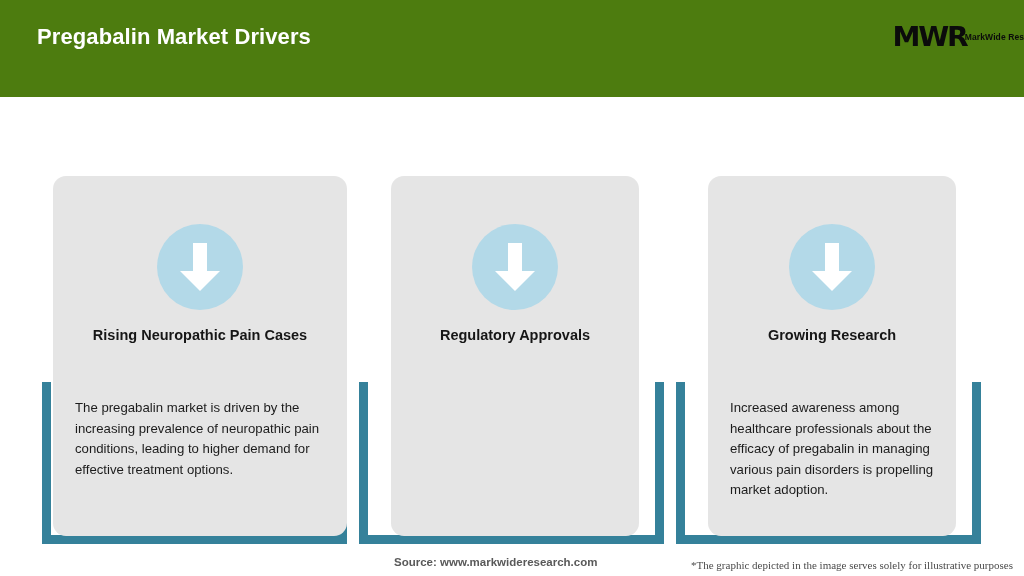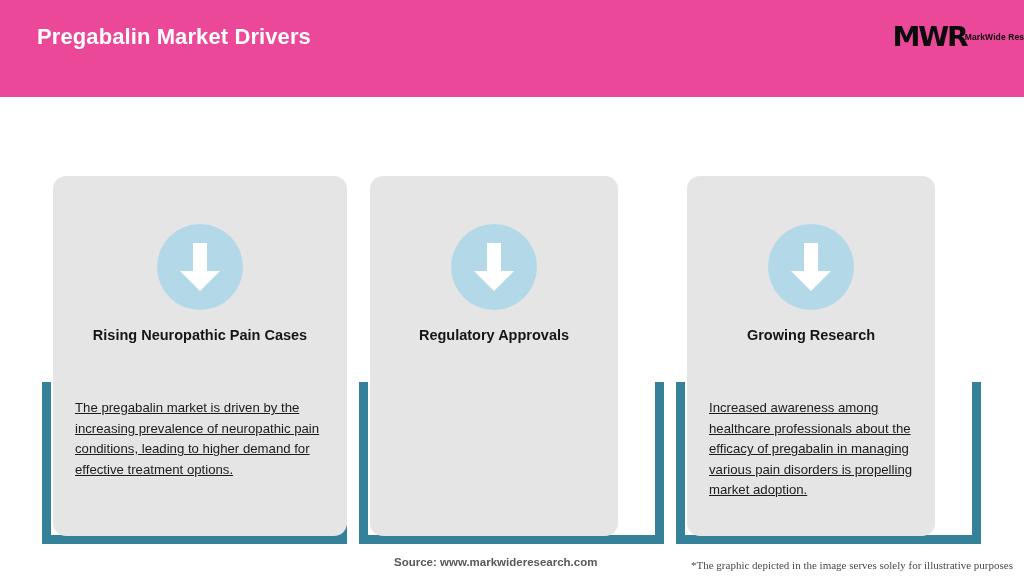--- a/index.html
+++ b/index.html
@@ -16,21 +16,21 @@
     -webkit-font-smoothing: antialiased;
   }
 
   
   .header {
     position: absolute;
     left: 0;
     top: 0;
     width: 1024px;
     height: 97px;
-    background: #ec4899;
+    background: #4d7c0f;
   }
   .header-title {
     position: absolute;
     left: 37px;
     top: 24px;
     font-size: 22px;
     font-weight: bold;
     color: #ffffff;
     letter-spacing: 0.1px;
     white-space: nowrap;
@@ -104,21 +104,21 @@
 
   .card {
     position: absolute;
     left: 11px;
     top: 79px;
     width: 294px;
     height: 360px;
     background: #e5e5e5;
     border-radius: 13px;
   }
-  .card.c1, .card.c2 { width: 248px; }
+  .card.c1, .card.c2 { width: 248px; margin-left: 21px; }
 
   .icon-circle {
     position: absolute;
     top: 48px;
     left: 50%;
     transform: translateX(-50%);
     width: 86px;
     height: 86px;
     border-radius: 50%;
     background: #b3d9e8;
@@ -141,21 +141,20 @@
   }
   .card-body {
     position: absolute;
     top: 222px;
     left: 22px;
     right: 16px;
     font-size: 13.2px;
     color: #1c1c1c;
     line-height: 20.5px;
     text-align: left;
-    text-decoration: underline;
   }
 
   
   .footer-source {
     position: absolute;
     left: 394px;
     top: 556px;
     font-size: 11.5px;
     font-weight: bold;
     color: #595959;

